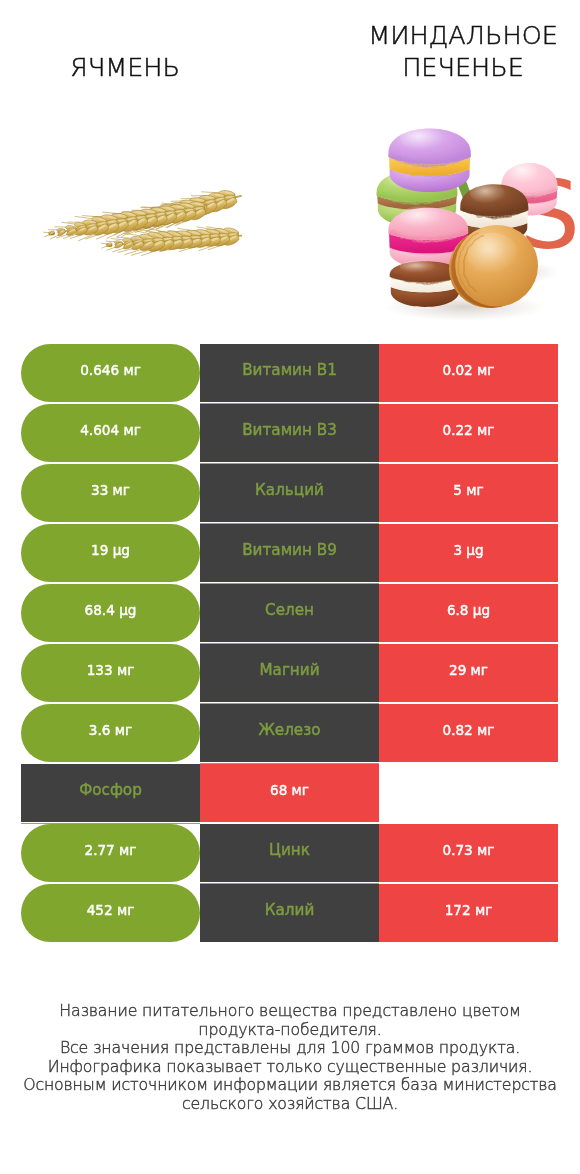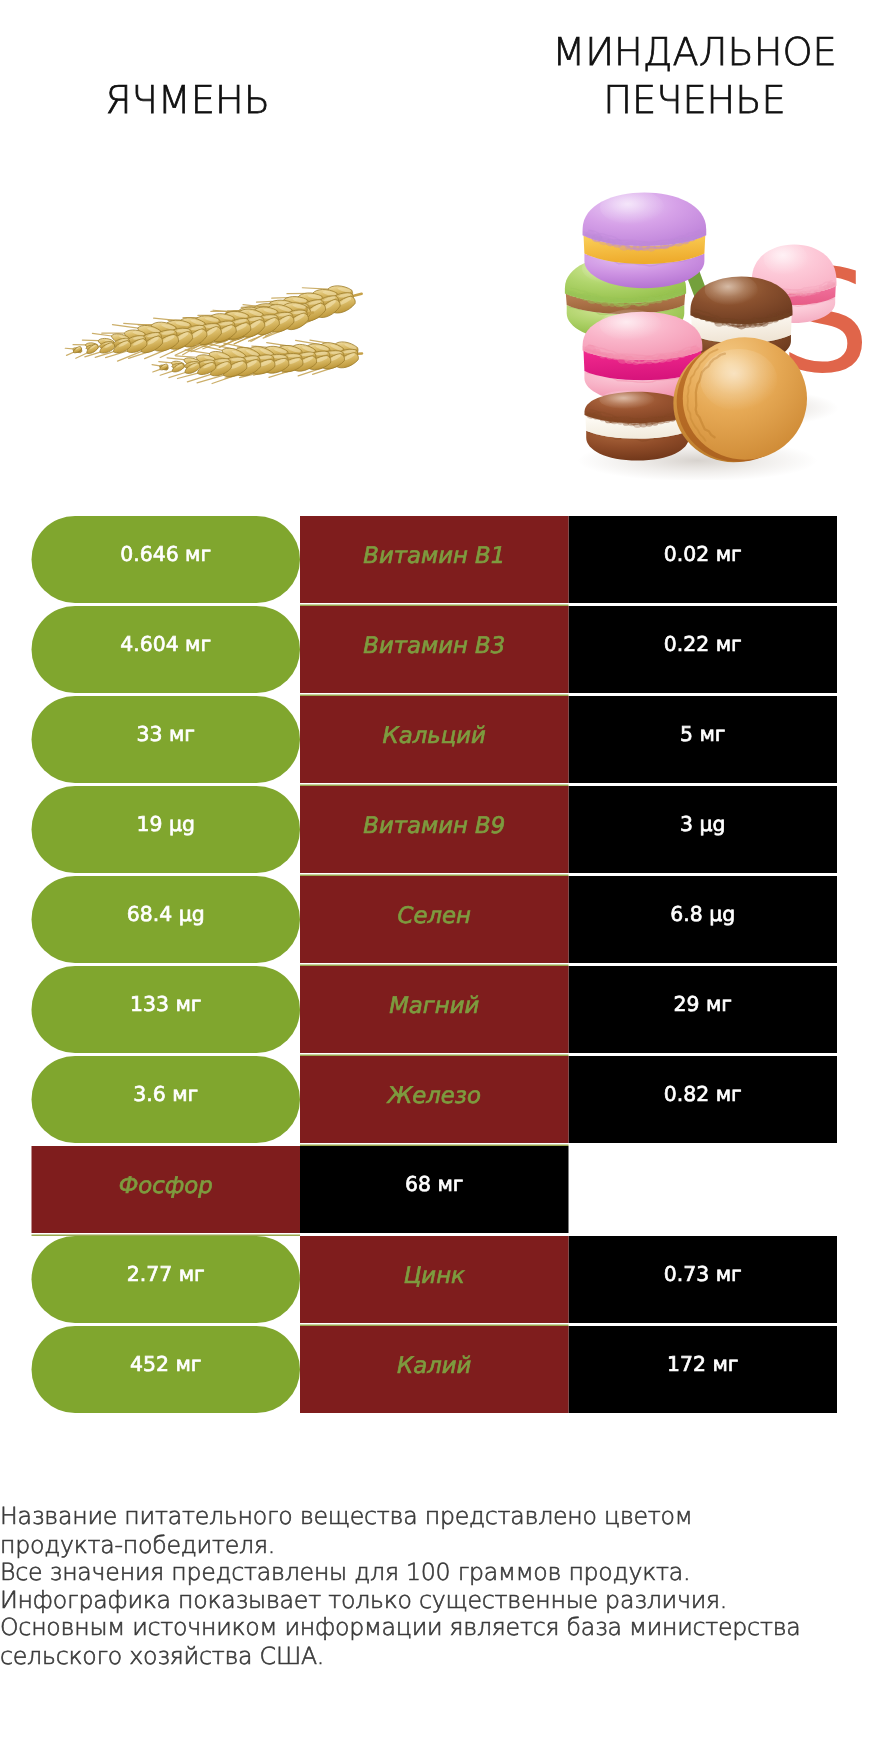--- a/index.html
+++ b/index.html
@@ -38,30 +38,30 @@
 
   .art-left{position:absolute;left:33px;top:178px;width:226px;height:83px;}
   .art-right{position:absolute;left:357px;top:112px;width:212px;height:208px;}
 
   
   .table{position:absolute;left:21px;top:344px;width:537px;}
   .row{height:58px;margin-bottom:2px;display:flex;}
   .row:last-child{margin-bottom:0;}
   .cell{width:179px;display:flex;align-items:center;justify-content:center;box-sizing:border-box;}
   .cell-left{background:#80a62e;color:#ffffff;border-radius:29px;}
-  .cell-mid{background:#7f1d1d;position:relative;color:#7d9c3f;font-style:italic;}
+  .cell-mid{background:#404040;position:relative;color:#7d9c3f;}
   .cell-mid::after{content:"";position:absolute;left:0;right:0;bottom:-1.5px;height:1px;background:#9aa84f;}
   .row:last-child .cell-mid::after{display:none;}
-  .cell-right{background:#000000;color:#ffffff;}
+  .cell-right{background:#ef4444;color:#ffffff;}
   .cell span{font-family:"DejaVu Sans", sans-serif;font-weight:400;font-size:13.6px;-webkit-text-stroke:0.45px #ffffff;letter-spacing:0px;line-height:1;position:relative;top:-2px;}
   .cell-mid span{font-family:"DejaVu Sans", sans-serif;font-weight:400;font-size:15.2px;-webkit-text-stroke:0.45px #7d9c3f;letter-spacing:0px;line-height:1;position:relative;top:-2px;}
 
   
   .footer{
-    position:absolute;left:0;top:1002px;width:580px;text-align:left;
+    position:absolute;left:0;top:1002px;width:580px;text-align:center;
     font-family:"DejaVu Sans", sans-serif;font-weight:300;
     font-size:15.75px;line-height:18.6px;color:#3b3b3b;
     -webkit-text-stroke:0.42px #3b3b3b;letter-spacing:-0.15px;
   }
 </style>
 </head>
 <body>
 
 <div class="page">
 

